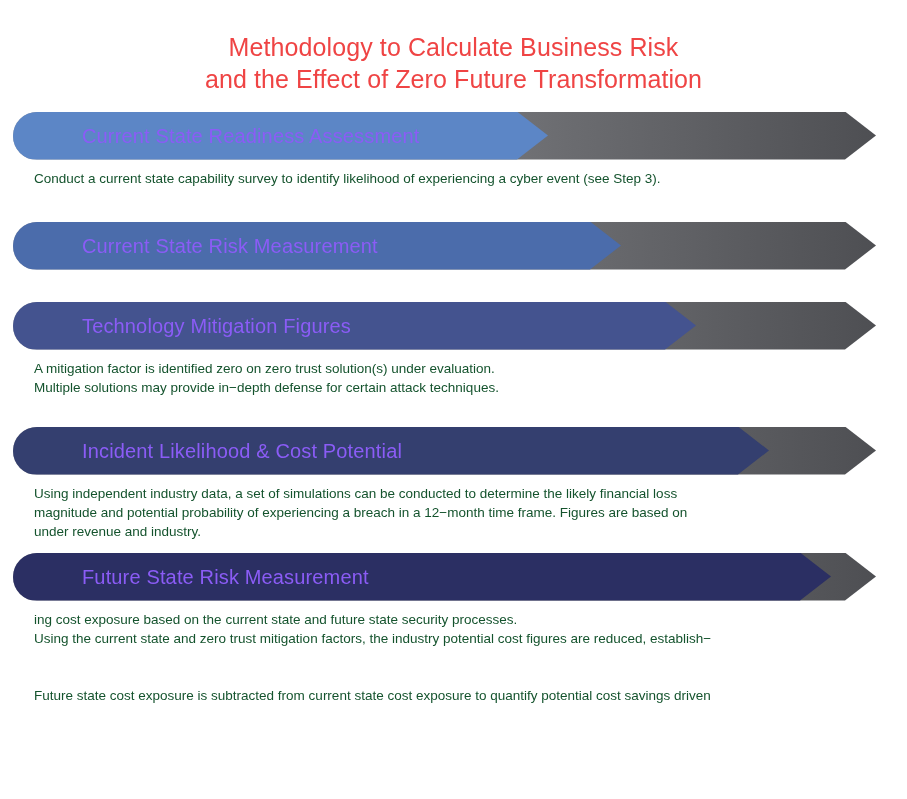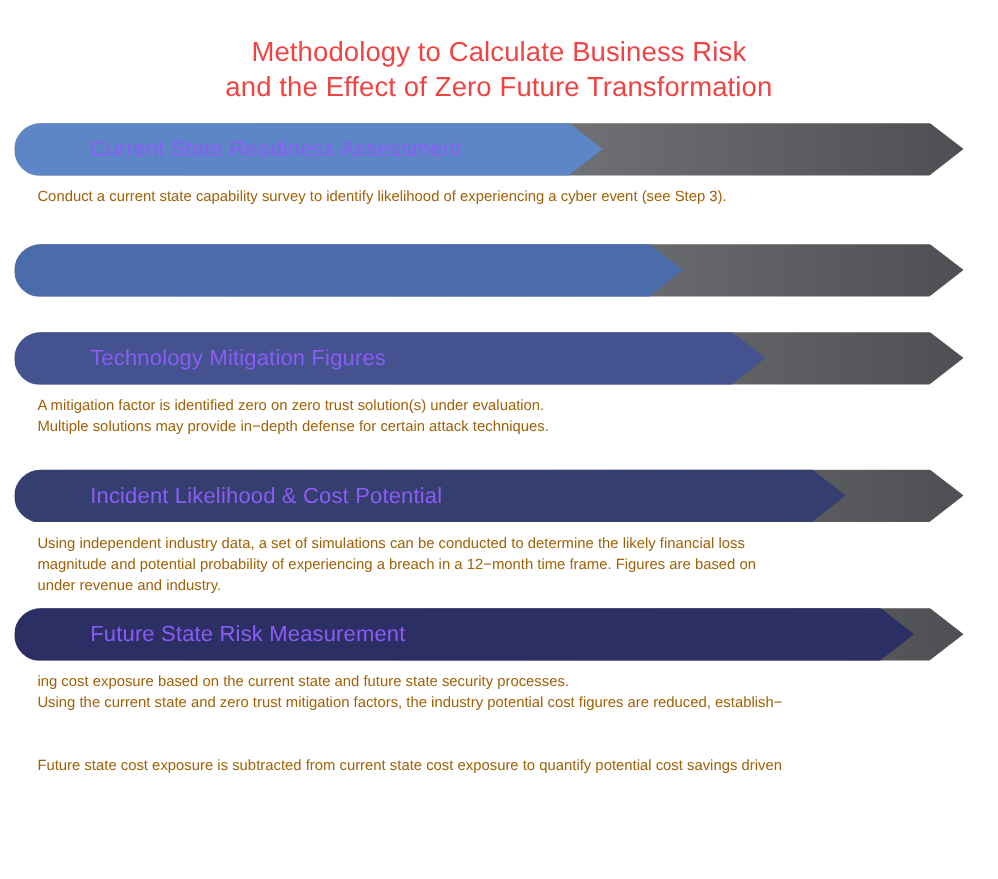--- a/index.html
+++ b/index.html
@@ -84,21 +84,21 @@
     white-space: nowrap;
     letter-spacing: 0.15px;
     margin-left: 45px;
   }
 
   .step-desc {
     margin: 9px 0 0 34px;
     max-width: 828px;
     font-size: 13.5px;
     line-height: 19px;
-    color: #a16207;
+    color: #14532d;
   }
   .step-desc .dline { display: block; }
 
   .sp-1 { height: 34px; }
   .sp-2 { height: 32px; }
   .sp-3 { height: 30px; }
   .sp-4 { height: 12px; }
   .sp-5 { height: 29px; }
 </style>
 </head>
@@ -120,20 +120,21 @@
     <div class="step-desc">
       <span class="dline">Conduct a current state capability survey to identify likelihood of experiencing a cyber event (see Step 3).</span>
     </div>
   </div>
   <div class="sp-1"></div>
 
   <div class="step">
     <div class="bar-wrap">
       <div class="bar-grey"></div>
       <div class="bar-color" style="width:608px;background:#4b6cab;"></div>
+      <div class="bar-label">Current State Risk Measurement</div>
     </div>
   </div>
   <div class="sp-2"></div>
 
   <div class="step">
     <div class="bar-wrap">
       <div class="bar-grey"></div>
       <div class="bar-color" style="width:683px;background:#44538f;"></div>
       <div class="bar-label">Technology Mitigation Figures</div>
     </div>

